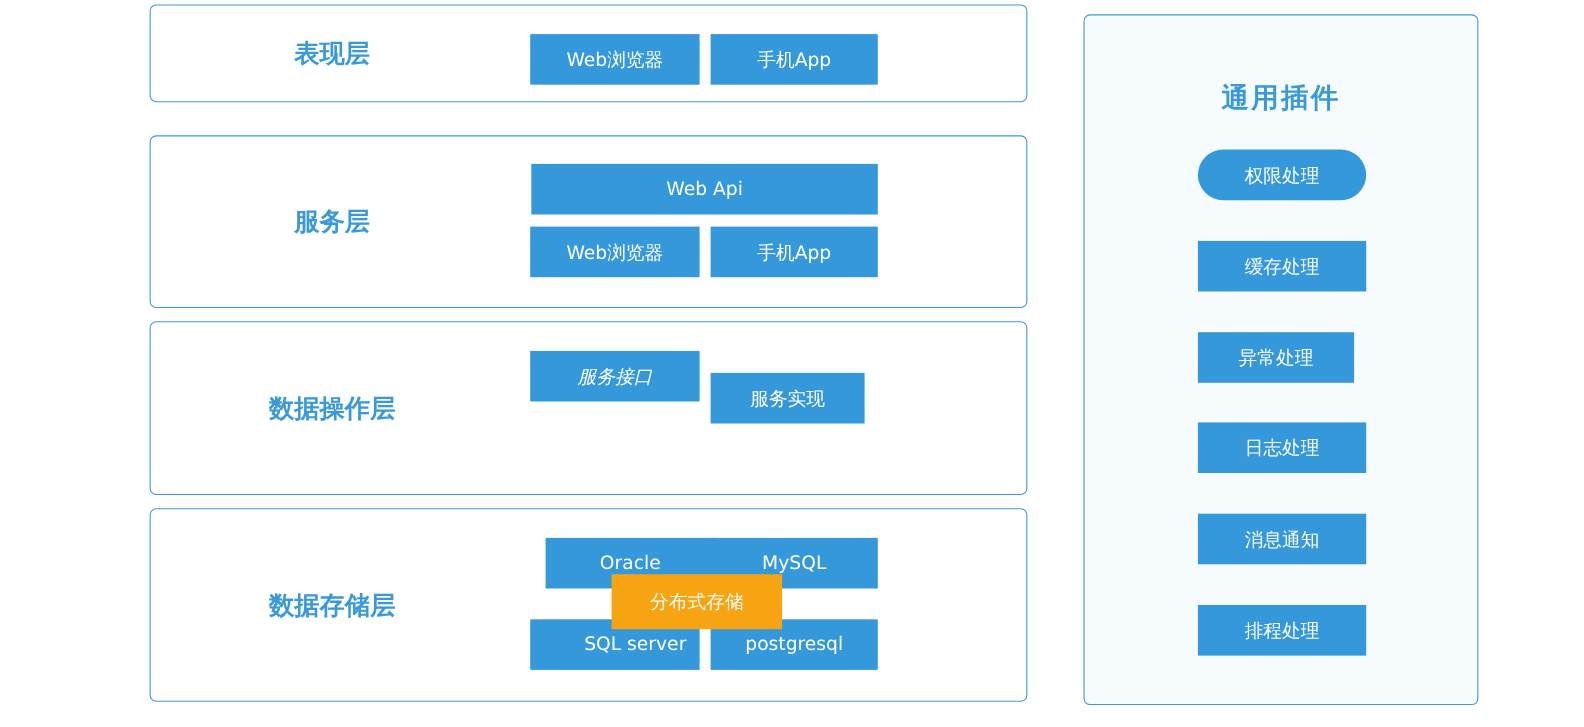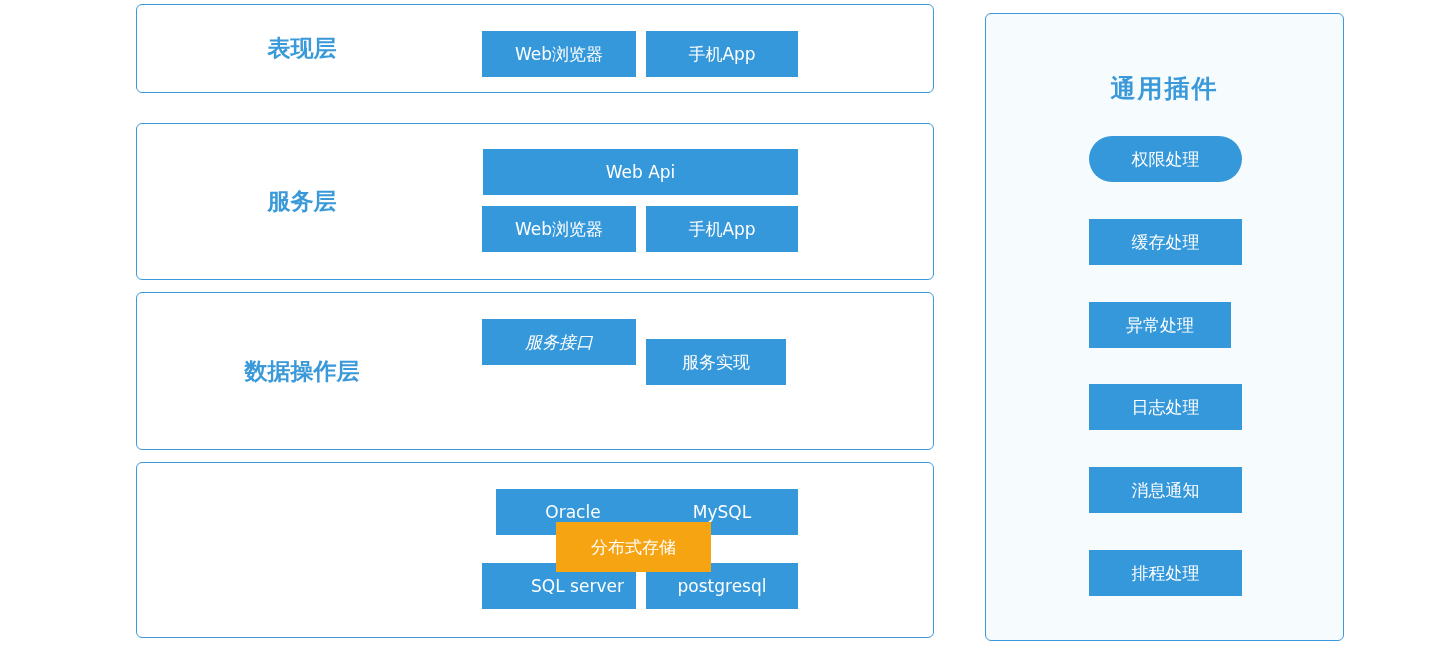--- a/index.html
+++ b/index.html
@@ -80,20 +80,21 @@
     <div class="node" style="left:509px; top:82px; width:152px; height:46px;">手机App</div>
   </section>
 
   <section class="box" style="left:136px; top:292px; width:798px; height:158px;">
     <div class="layer-label">数据操作层</div>
     <div class="node" style="left:345px; top:26px; width:154px; height:46px;font-style:italic;">服务接口</div>
     <div class="node" style="left:509px; top:26px; width:140px; height:46px;margin-top:20px;">服务实现</div>
   </section>
 
   <section class="box" style="left:136px; top:462px; width:798px; height:176px;">
+    <div class="layer-label">数据存储层</div>
     <div class="node" style="left:345px; top:26px; width:154px; height:46px;margin-left:14px;">Oracle</div>
     <div class="node" style="left:509px; top:26px; width:152px; height:46px;">MySQL</div>
     <div class="node" style="left:345px; top:100px; width:154px; height:46px;padding-left:37px;">SQL server</div>
     <div class="node" style="left:509px; top:100px; width:152px; height:46px;">postgresql</div>
     <div class="node orange" style="left:419px; top:59px; width:155px; height:50px;">分布式存储</div>
   </section>
 
   <section class="box panel" style="left:946px; top:13px; width:359px; height:628px;margin-left:39px;">
     <div class="panel-title">通用插件</div>
     <div class="node" style="left:103px; top:122px; width:153px; height:46px;border-radius:23px;">权限处理</div>

